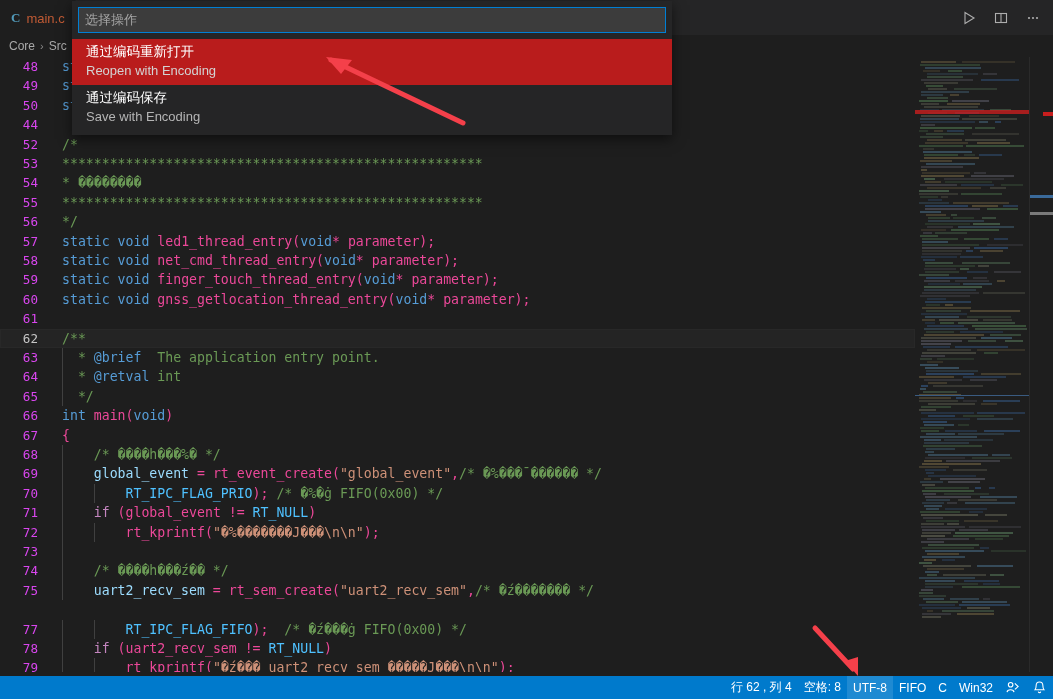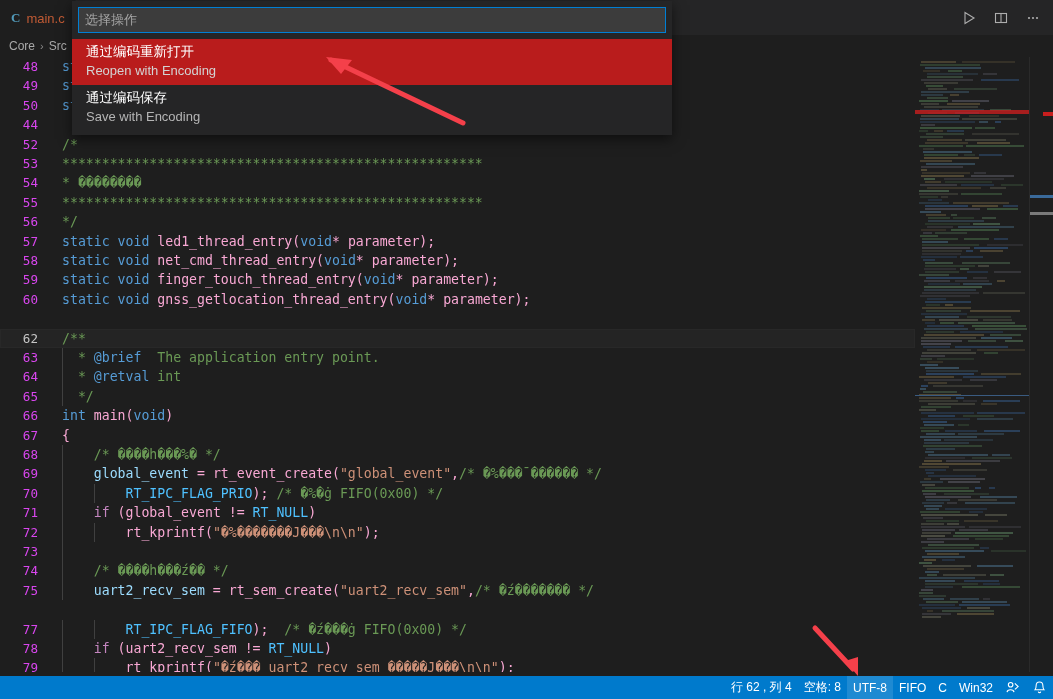--- a/index.html
+++ b/index.html
@@ -98,21 +98,21 @@
   .txt { position: absolute; left: 62px; top: 0; }
   .ind { position: absolute; top: 0; width: 1px; height: 19.4px; background: #404040; }
 
   
   .c-cmt   { color: #6a9955; }
   .c-kw    { color: #569cd6; }
   .c-ctl   { color: #c586c0; }
   .c-var   { color: #9cdcfe; }
   .c-str   { color: #ce9178; }
   .c-num   { color: #b5cea8; }
-  .c-plain { color: #f9a8d4; }
+  .c-plain { color: #ec4899; }
   .c-const { color: #4fc1ff; }
   .c-doc   { color: #569cd6; }
 
   
   .minimap {
     position: absolute; top: 0; right: 23px;
     width: 115px; height: 615px;
     background: #1e1e1e;
     overflow: hidden;
   }
@@ -243,20 +243,21 @@
         <div class="line" style="top: 58.2px; position: absolute; left: 0px; right: 0px;"><span class="ln">44</span><span class="txt"></span></div>
         <div class="line" style="top: 77.6px; position: absolute; left: 0px; right: 0px;"><span class="ln">52</span><span class="txt"><span class="c-cmt">/*</span></span></div>
         <div class="line" style="top: 97px; position: absolute; left: 0px; right: 0px;"><span class="ln">53</span><span class="txt"><span class="c-cmt">*****************************************************</span></span></div>
         <div class="line" style="top: 116.4px; position: absolute; left: 0px; right: 0px;"><span class="ln">54</span><span class="txt"><span class="c-cmt">* ��������</span></span></div>
         <div class="line" style="top: 135.8px; position: absolute; left: 0px; right: 0px;"><span class="ln">55</span><span class="txt"><span class="c-cmt">*****************************************************</span></span></div>
         <div class="line" style="top: 155.2px; position: absolute; left: 0px; right: 0px;"><span class="ln">56</span><span class="txt"><span class="c-cmt">*/</span></span></div>
         <div class="line" style="top: 174.6px; position: absolute; left: 0px; right: 0px;"><span class="ln">57</span><span class="txt"><span class="c-kw">static</span><span class="c-plain"> </span><span class="c-kw">void</span><span class="c-plain"> </span><span class="c-plain">led1_thread_entry</span><span class="c-plain">(</span><span class="c-kw">void</span><span class="c-plain">* parameter);</span></span></div>
         <div class="line" style="top: 194px; position: absolute; left: 0px; right: 0px;"><span class="ln">58</span><span class="txt"><span class="c-kw">static</span><span class="c-plain"> </span><span class="c-kw">void</span><span class="c-plain"> </span><span class="c-plain">net_cmd_thread_entry</span><span class="c-plain">(</span><span class="c-kw">void</span><span class="c-plain">* parameter);</span></span></div>
         <div class="line" style="top: 213.4px; position: absolute; left: 0px; right: 0px;"><span class="ln">59</span><span class="txt"><span class="c-kw">static</span><span class="c-plain"> </span><span class="c-kw">void</span><span class="c-plain"> </span><span class="c-plain">finger_touch_thread_entry</span><span class="c-plain">(</span><span class="c-kw">void</span><span class="c-plain">* parameter);</span></span></div>
         <div class="line" style="top: 232.8px; position: absolute; left: 0px; right: 0px;"><span class="ln">60</span><span class="txt"><span class="c-kw">static</span><span class="c-plain"> </span><span class="c-kw">void</span><span class="c-plain"> </span><span class="c-plain">gnss_getlocation_thread_entry</span><span class="c-plain">(</span><span class="c-kw">void</span><span class="c-plain">* parameter);</span></span></div>
+        <div class="line" style="top: 252.2px; position: absolute; left: 0px; right: 0px;"><span class="ln">61</span><span class="txt"></span></div>
         <div class="line active" style="top: 271.6px; position: absolute; left: 0px; right: 0px;"><span class="ln">62</span><span class="txt"><span class="c-cmt">/**</span></span></div>
         <div class="line" style="top: 291px; position: absolute; left: 0px; right: 0px;"><span class="ln">63</span><span class="ind" style="left: 62px;"></span><span class="txt"><span class="c-cmt">  * </span><span class="c-doc">@brief</span><span class="c-cmt">  The application entry point.</span></span></div>
         <div class="line" style="top: 310.4px; position: absolute; left: 0px; right: 0px;"><span class="ln">64</span><span class="ind" style="left: 62px;"></span><span class="txt"><span class="c-cmt">  * </span><span class="c-doc">@retval</span><span class="c-cmt"> int</span></span></div>
         <div class="line" style="top: 329.8px; position: absolute; left: 0px; right: 0px;"><span class="ln">65</span><span class="ind" style="left: 62px;"></span><span class="txt"><span class="c-cmt">  */</span></span></div>
         <div class="line" style="top: 349.2px; position: absolute; left: 0px; right: 0px;"><span class="ln">66</span><span class="txt"><span class="c-kw">int</span><span class="c-plain"> </span><span class="c-plain">main</span><span class="c-plain">(</span><span class="c-kw">void</span><span class="c-plain">)</span></span></div>
         <div class="line" style="top: 368.6px; position: absolute; left: 0px; right: 0px;"><span class="ln">67</span><span class="txt"><span class="c-plain">{</span></span></div>
         <div class="line" style="top: 388px; position: absolute; left: 0px; right: 0px; padding-left: 44px;"><span class="ln">68</span><span class="ind" style="left: 62px;"></span><span class="txt"><span class="c-cmt">    /* ����h���%� */</span></span></div>
         <div class="line" style="top: 407.4px; position: absolute; left: 0px; right: 0px;"><span class="ln">69</span><span class="ind" style="left: 62px;"></span><span class="txt"><span class="c-plain">    </span><span class="c-var">global_event</span><span class="c-plain"> = </span><span class="c-plain">rt_event_create</span><span class="c-plain">(</span><span class="c-str">"global_event"</span><span class="c-plain">,</span><span class="c-cmt">/* �%���¯������ */</span></span></div>
         <div class="line" style="top: 426.8px; position: absolute; left: 0px; right: 0px;"><span class="ln">70</span><span class="ind" style="left: 62px;"></span><span class="ind" style="left: 94px;"></span><span class="txt"><span class="c-plain">        </span><span class="c-const">RT_IPC_FLAG_PRIO</span><span class="c-plain">); </span><span class="c-cmt">/* �%�ġ FIFO(0x00) */</span></span></div>
         <div class="line" style="top: 446.2px; position: absolute; left: 0px; right: 0px;"><span class="ln">71</span><span class="ind" style="left: 62px;"></span><span class="txt"><span class="c-plain">    </span><span class="c-ctl">if</span><span class="c-plain"> (</span><span class="c-plain">global_event</span><span class="c-plain"> != </span><span class="c-const">RT_NULL</span><span class="c-plain">)</span></span></div>

